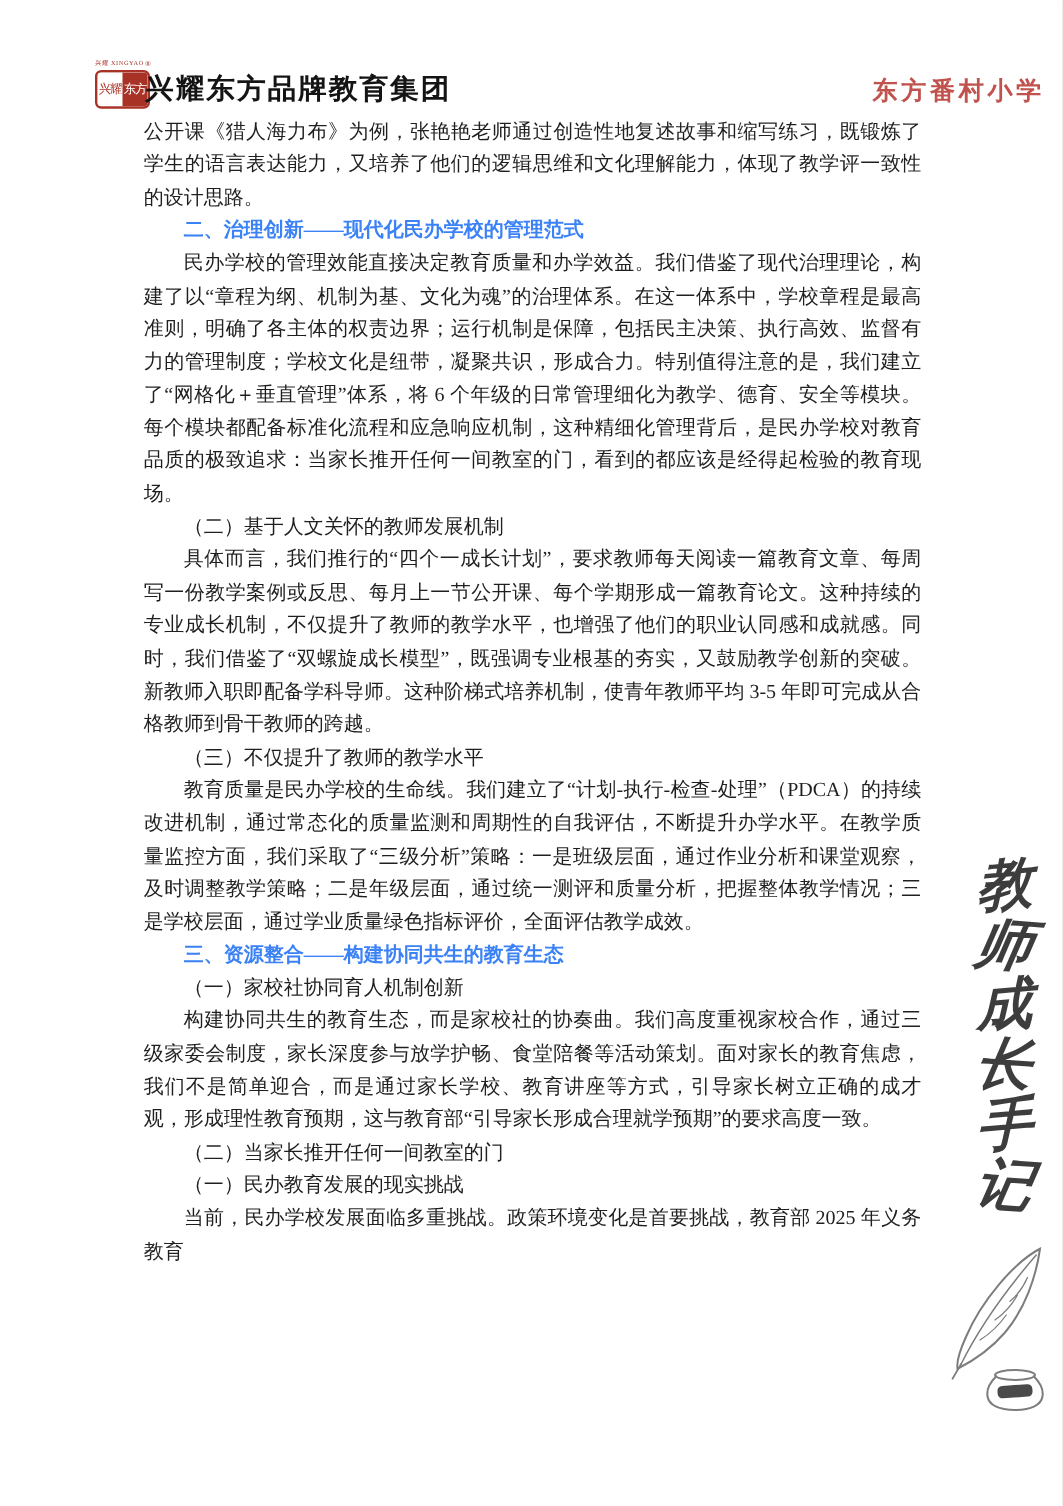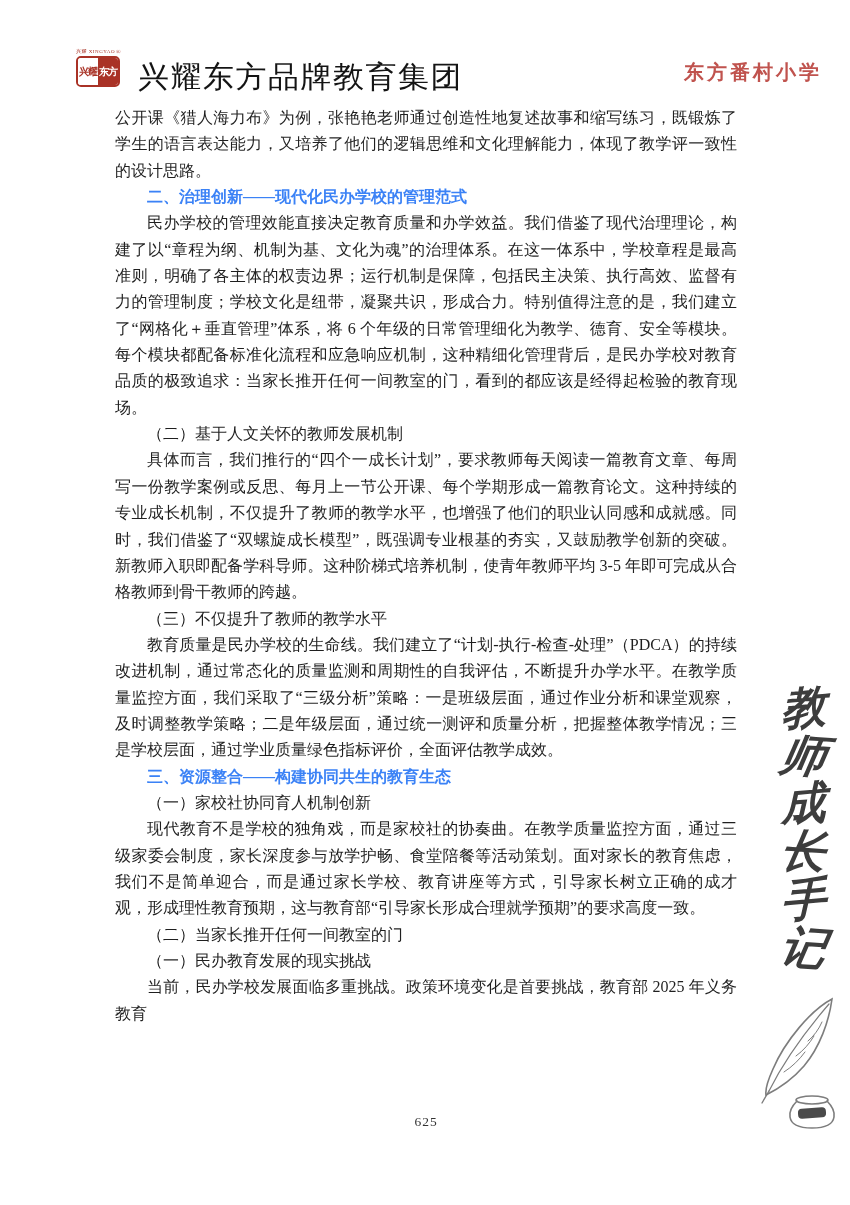--- a/index.html
+++ b/index.html
@@ -10,38 +10,38 @@
   }
   
   .logo{position:absolute;left:76px;top:49px;width:48px;height:42px;line-height:1;}
   .logo-top{font-size:5px;color:var(--brand_red,#a93226);white-space:nowrap;letter-spacing:.5px;}
   .logo-top .reg{font-size:6px;vertical-align:top;margin-left:1px;}
   .logo-seal{
     margin-top:1px;width:40px;height:27px;border:2px solid var(--brand_red,#a93226);
     border-radius:5px;display:flex;overflow:hidden;background:#fff;
   }
   .seal-left,.seal-right{flex:1;display:flex;align-items:center;justify-content:center;
-    font-size:10px;font-weight:700;letter-spacing:-1px;}
+    font-size:10px;font-weight:400;letter-spacing:-1px;}
   .seal-left{color:var(--brand_red,#a93226);background:#fff;}
   .seal-right{color:#fff;background:var(--brand_red,#a93226);}
   .org-name{
-    position:absolute;left:138px;top:56px;font-size:31px;font-weight:400;color:#141414;
+    position:absolute;left:116px;top:56px;font-size:23px;font-weight:700;color:#141414;
     letter-spacing:1.5px;transform:scaleY(.97);
   }
   .school-name{
-    position:absolute;right:28px;top:59px;font-size:20px;font-weight:600;
+    position:absolute;right:14px;top:59px;font-size:20px;font-weight:600;
     color:var(--school_red,#c0534e);letter-spacing:3px;
   }
   
   .doc{
     position:absolute;left:115px;top:93px;width:622px;
     font-size:16px;line-height:26.35px;text-align:justify;
   }
   .doc p{margin:0;padding:0;}
-  .doc .continuation{text-indent:0;margin-top:12px;}
+  .doc .continuation{text-indent:0;}
   .doc .heading{font-weight:700;text-indent:2em;color:#3b82f6;}
   .doc .subheading{text-indent:2em;}
   .doc .paragraph{text-indent:2em;}
   
   .calligraphy{
     position:absolute;left:768px;top:684px;width:70px;
     display:flex;flex-direction:column;align-items:center;
     color:var(--calligraphy,#3d3d3d);
   }
   .calli-char{
@@ -79,21 +79,21 @@
   <main class="doc">
       <p class="continuation">公开课《猎人海力布》为例，张艳艳老师通过创造性地复述故事和缩写练习，既锻炼了学生的语言表达能力，又培养了他们的逻辑思维和文化理解能力，体现了教学评一致性的设计思路。</p>
       <p class="heading">二、治理创新——现代化民办学校的管理范式</p>
       <p class="paragraph">民办学校的管理效能直接决定教育质量和办学效益。我们借鉴了现代治理理论，构建了以“章程为纲、机制为基、文化为魂”的治理体系。在这一体系中，学校章程是最高准则，明确了各主体的权责边界；运行机制是保障，包括民主决策、执行高效、监督有力的管理制度；学校文化是纽带，凝聚共识，形成合力。特别值得注意的是，我们建立了“网格化＋垂直管理”体系，将 6 个年级的日常管理细化为教学、德育、安全等模块。每个模块都配备标准化流程和应急响应机制，这种精细化管理背后，是民办学校对教育品质的极致追求：当家长推开任何一间教室的门，看到的都应该是经得起检验的教育现场。</p>
       <p class="subheading">（二）基于人文关怀的教师发展机制</p>
       <p class="paragraph">具体而言，我们推行的“四个一成长计划”，要求教师每天阅读一篇教育文章、每周写一份教学案例或反思、每月上一节公开课、每个学期形成一篇教育论文。这种持续的专业成长机制，不仅提升了教师的教学水平，也增强了他们的职业认同感和成就感。同时，我们借鉴了“双螺旋成长模型”，既强调专业根基的夯实，又鼓励教学创新的突破。新教师入职即配备学科导师。这种阶梯式培养机制，使青年教师平均 3-5 年即可完成从合格教师到骨干教师的跨越。</p>
       <p class="subheading">（三）不仅提升了教师的教学水平</p>
       <p class="paragraph">教育质量是民办学校的生命线。我们建立了“计划-执行-检查-处理”（PDCA）的持续改进机制，通过常态化的质量监测和周期性的自我评估，不断提升办学水平。在教学质量监控方面，我们采取了“三级分析”策略：一是班级层面，通过作业分析和课堂观察，及时调整教学策略；二是年级层面，通过统一测评和质量分析，把握整体教学情况；三是学校层面，通过学业质量绿色指标评价，全面评估教学成效。</p>
       <p class="heading">三、资源整合——构建协同共生的教育生态</p>
       <p class="subheading">（一）家校社协同育人机制创新</p>
-      <p class="paragraph">现代教育不是学校的独角戏，而是家校社的协奏曲。在教学质量监控方面，通过三级家委会制度，家长深度参与放学护畅、食堂陪餐等活动策划。面对家长的教育焦虑，我们不是简单迎合，而是通过家长学校、教育讲座等方式，引导家长树立正确的成才观，形成理性教育预期，这与教育部“引导家长形成合理就学预期”的要求高度一致。</p>
+      <p class="paragraph">构建协同共生的教育生态，而是家校社的协奏曲。我们高度重视家校合作，通过三级家委会制度，家长深度参与放学护畅、食堂陪餐等活动策划。面对家长的教育焦虑，我们不是简单迎合，而是通过家长学校、教育讲座等方式，引导家长树立正确的成才观，形成理性教育预期，这与教育部“引导家长形成合理就学预期”的要求高度一致。</p>
       <p class="subheading">（二）当家长推开任何一间教室的门</p>
       <p class="subheading">（一）民办教育发展的现实挑战</p>
       <p class="paragraph">当前，民办学校发展面临多重挑战。政策环境变化是首要挑战，教育部 2025 年义务教育</p>
     </main>
 
   <aside class="calligraphy">
       <span class="calli-char">教</span>
       <span class="calli-char">师</span>
       <span class="calli-char">成</span>
       <span class="calli-char">长</span>
@@ -115,17 +115,14 @@
       <path d="M13,95 L6,107" stroke-width="1.4"></path>
 
       <ellipse cx="56" cy="104" rx="16" ry="4"></ellipse>
 
       <path d="M41,105 C36,110 33,115 34,121 C35,128 43,132 56,132 C69,132 77,128 78,121 C79,115 76,110 71,105"></path>
 
       <rect x="42" y="112" width="28" height="10" rx="4" fill="#4a4a4a" stroke="none" transform="rotate(-4 56 117)"></rect>
     </svg>
   </div>
 
-  <footer>
-    <span>625</span>
-  </footer>
 
 </div>
 
 </body></html>

